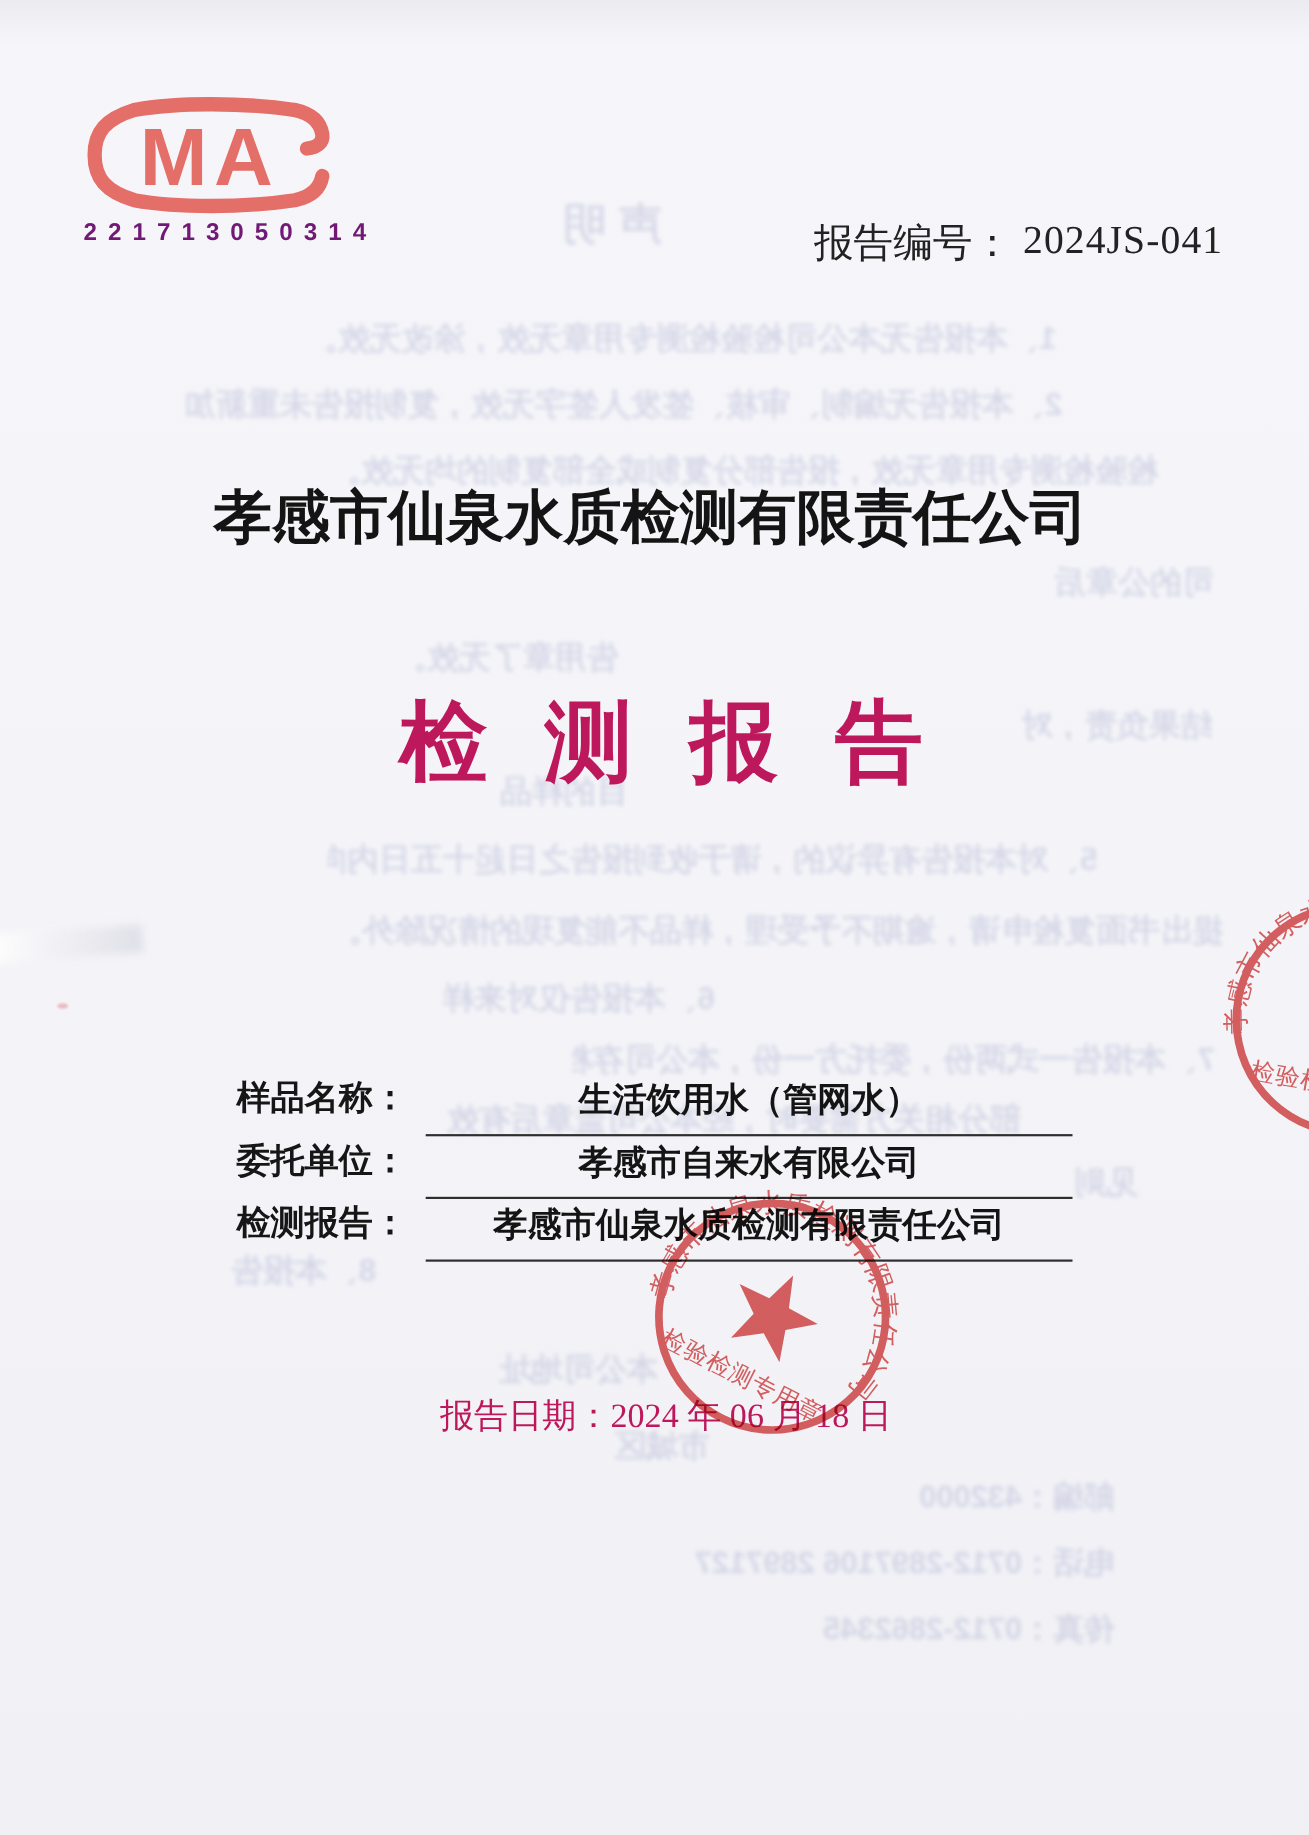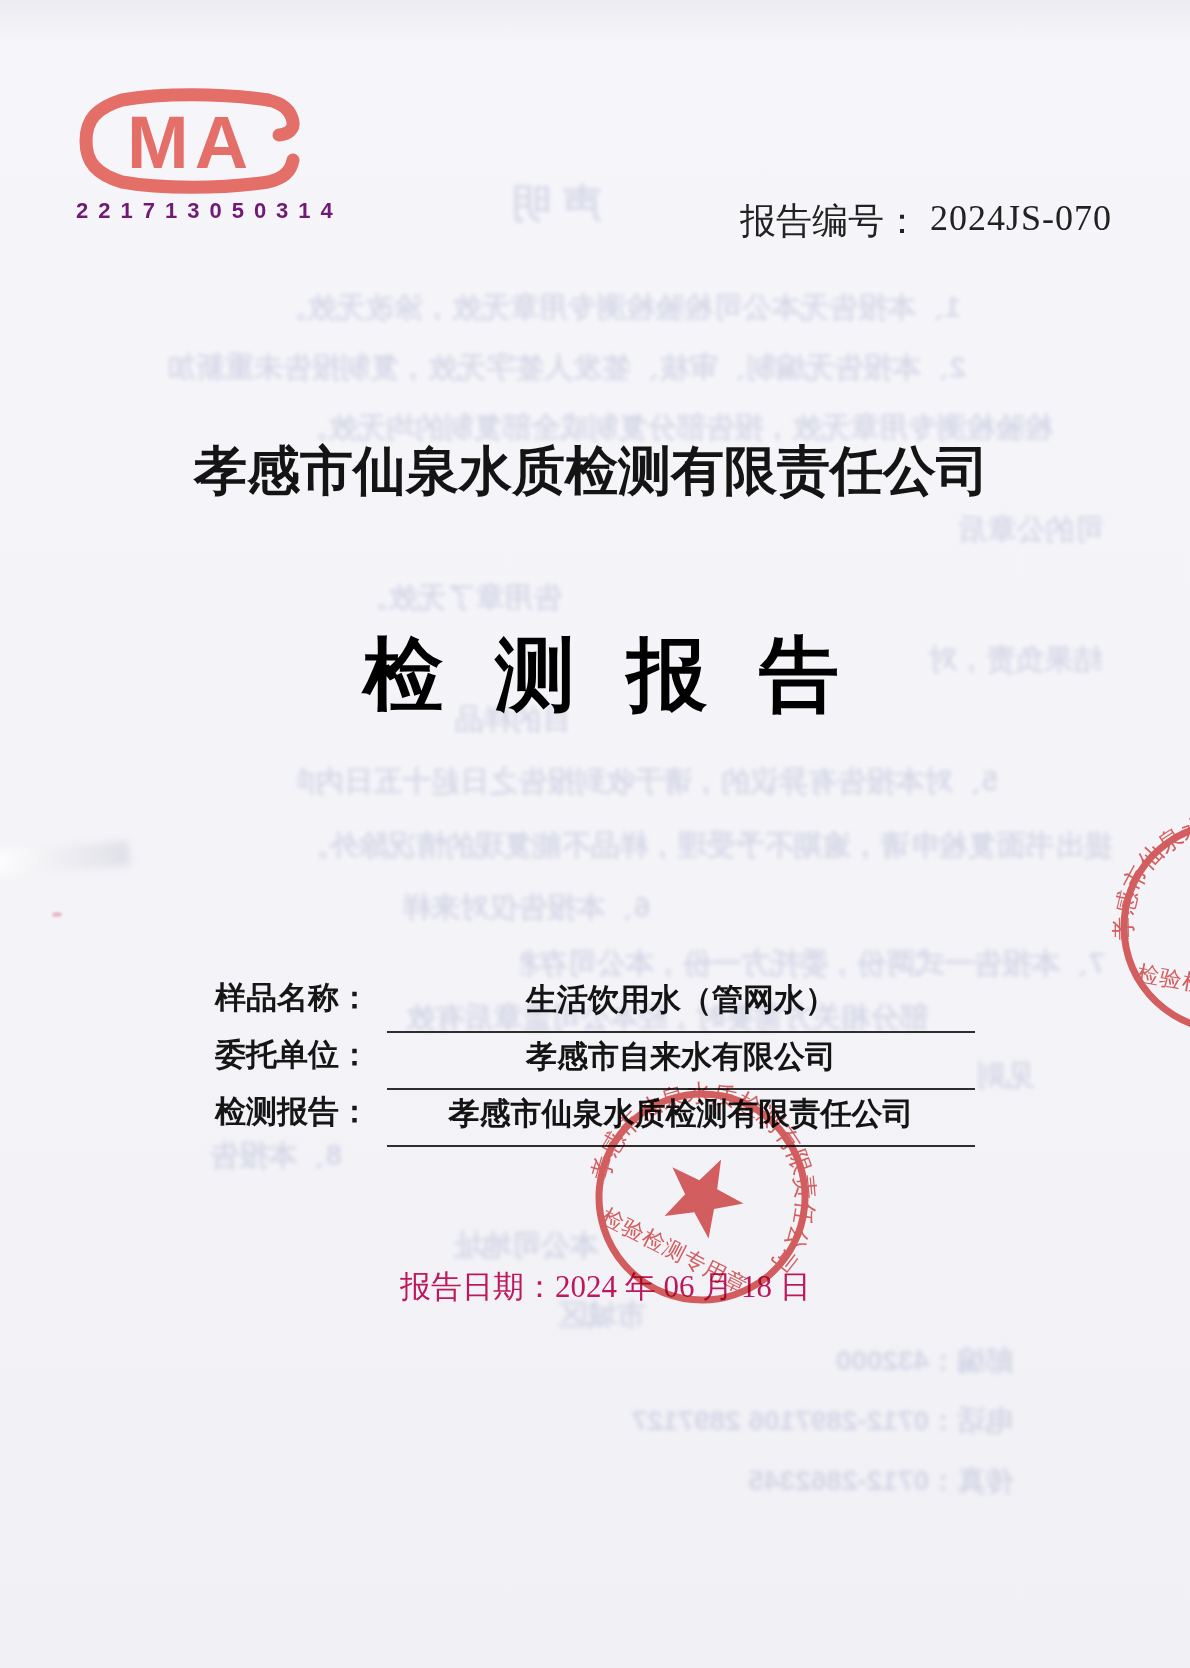--- a/index.html
+++ b/index.html
@@ -33,21 +33,21 @@
     font-family:"Liberation Serif",serif;font-size:36px;color:#222;margin-left:36px;
   }
   .report-no .val{letter-spacing:1px;}
   .company-title{
     position:absolute;left:194px;top:438px;
     font-size:53px;font-weight:700;color:#141414;line-height:66px;
   }
   .doc-title{
     position:absolute;left:363px;top:622px;
     font-family:"Liberation Serif",serif;font-weight:600;
-    font-size:80px;letter-spacing:52px;color:#000000;white-space:nowrap;
+    font-size:80px;letter-spacing:52px;color:#be185d;white-space:nowrap;
   }
   .field-row{position:absolute;left:215px;width:762px;height:61px;}
   .field-row .lbl{
     position:absolute;left:0;bottom:14px;
     font-size:31px;font-weight:700;color:#161616;white-space:nowrap;
   }
   .field-row .val{
     position:absolute;left:172px;width:588px;bottom:0;
     border-bottom:2.5px solid #2e2e2e;
     text-align:center;font-size:31px;font-weight:700;color:#141414;
@@ -105,21 +105,21 @@
   <svg class="cma-logo" viewBox="0 0 238 118">
     <path d="M 196,18 C 150,11 88,11 50,18 C 24,26 14,38 14,59 C 14,80 24,92 50,100 C 88,107 150,107 196,100 C 210,97 219,90 221,78" fill="none" stroke="#e2574f" stroke-width="13" stroke-linecap="round"></path>
     <path d="M 196,18 C 210,21 219,28 221,40 C 222,47 217,52 207,53" fill="none" stroke="#e2574f" stroke-width="13" stroke-linecap="round"></path>
     <text x="55" y="86" font-family="Liberation Sans, sans-serif" font-size="74" font-weight="bold" fill="#e2574f" letter-spacing="6">MA</text>
   </svg>
 
   <div class="cma-no">221713050314</div>
 
   <div class="report-no">
     <span>报告编号：</span>
-    <span class="val">2024JS-070</span>
+    <span class="val">2024JS-041</span>
   </div>
 
   <div class="company-title">孝感市仙泉水质检测有限责任公司</div>
 
   <div class="doc-title">检测报告</div>
 
   <div class="field-row row-2">
     <span class="lbl">委托单位：</span>
     <div class="val">孝感市自来水有限公司</div>
   </div>

